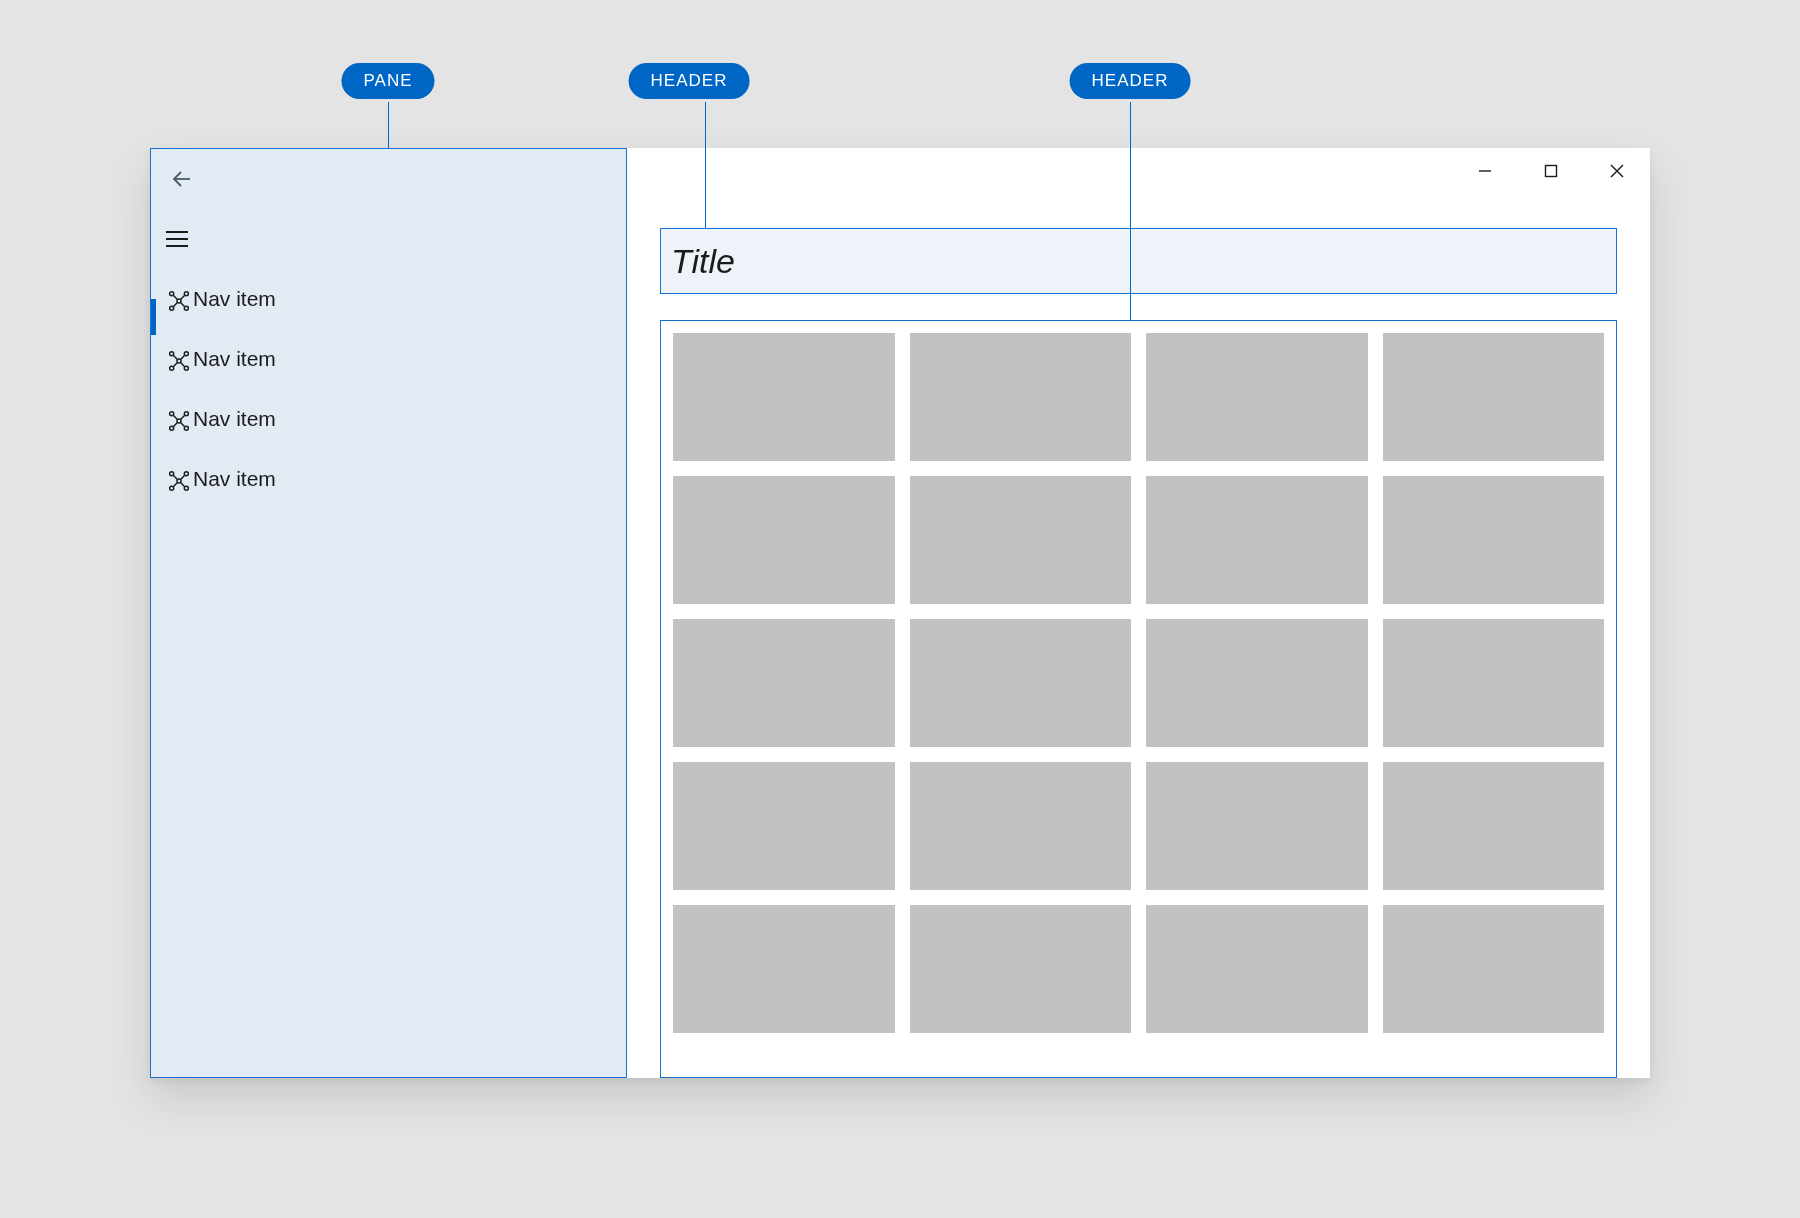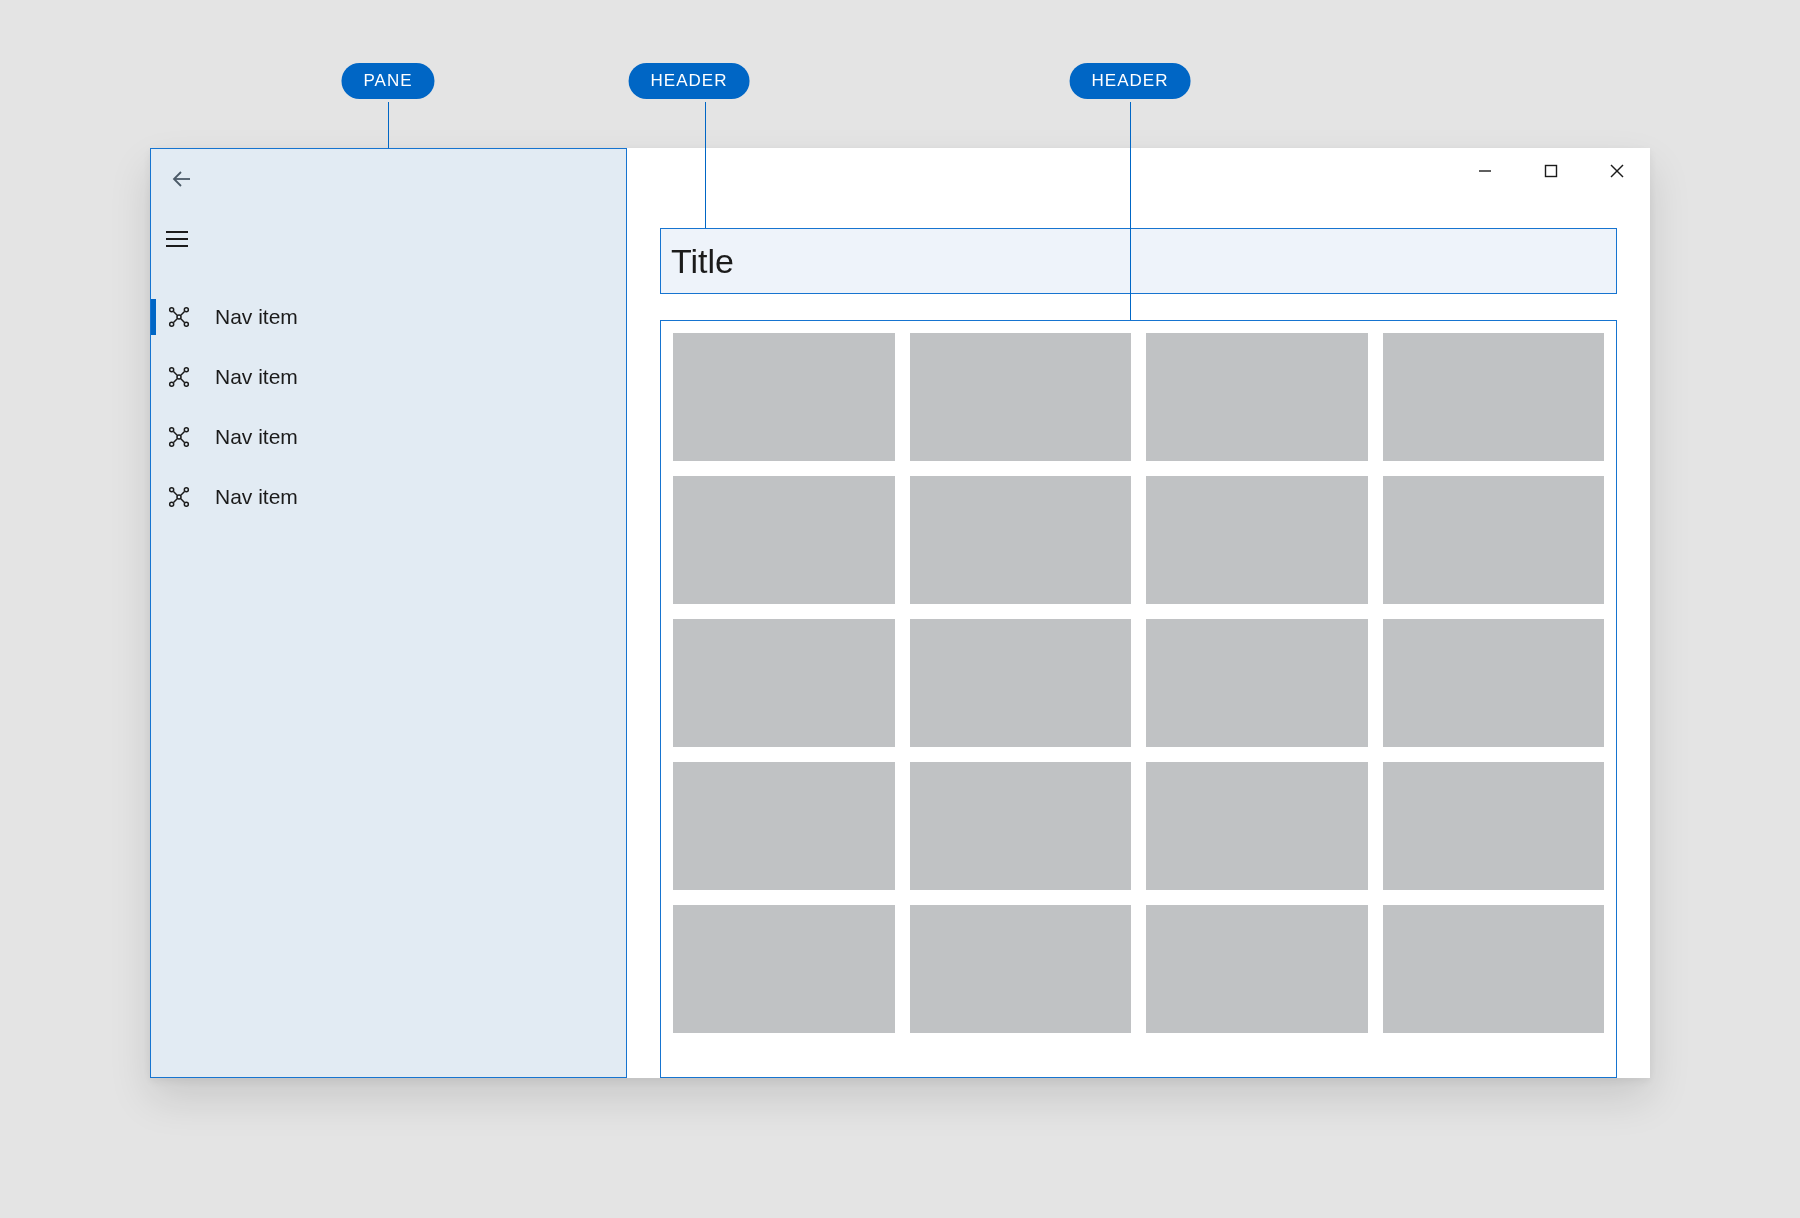--- a/index.html
+++ b/index.html
@@ -83,23 +83,22 @@
   .hamburger span {
     display: block;
     height: 2px;
     background: #1b1b1b;
     width: 22px;
   }
   .nav-list { padding-top: 18px; flex: 1; }
   .nav-item {
     height: 60px;
     display: flex;
-    align-items: center;
+    align-items: flex-start;
     padding-left: 14px;
-    gap: 22px;
     cursor: pointer;
     position: relative;
   }
   .nav-item.selected::before {
     content: "";
     position: absolute;
     left: 0;
     top: 12px;
     bottom: 12px;
     width: 5px;
@@ -117,21 +116,21 @@
   .pane-footer {
     height: 70px;
     display: flex;
     align-items: center;
     padding-left: 14px;
     gap: 22px;
     cursor: pointer;
   }
 
   
-  .right { flex: 1; position: relative; }
+  .right { flex: 1; position: relative; font-style: italic; }
   .win-controls {
     position: absolute;
     right: 0; top: 0;
     height: 46px;
     display: flex;
   }
   .win-btn {
     width: 66px;
     display: flex;
     align-items: center;

